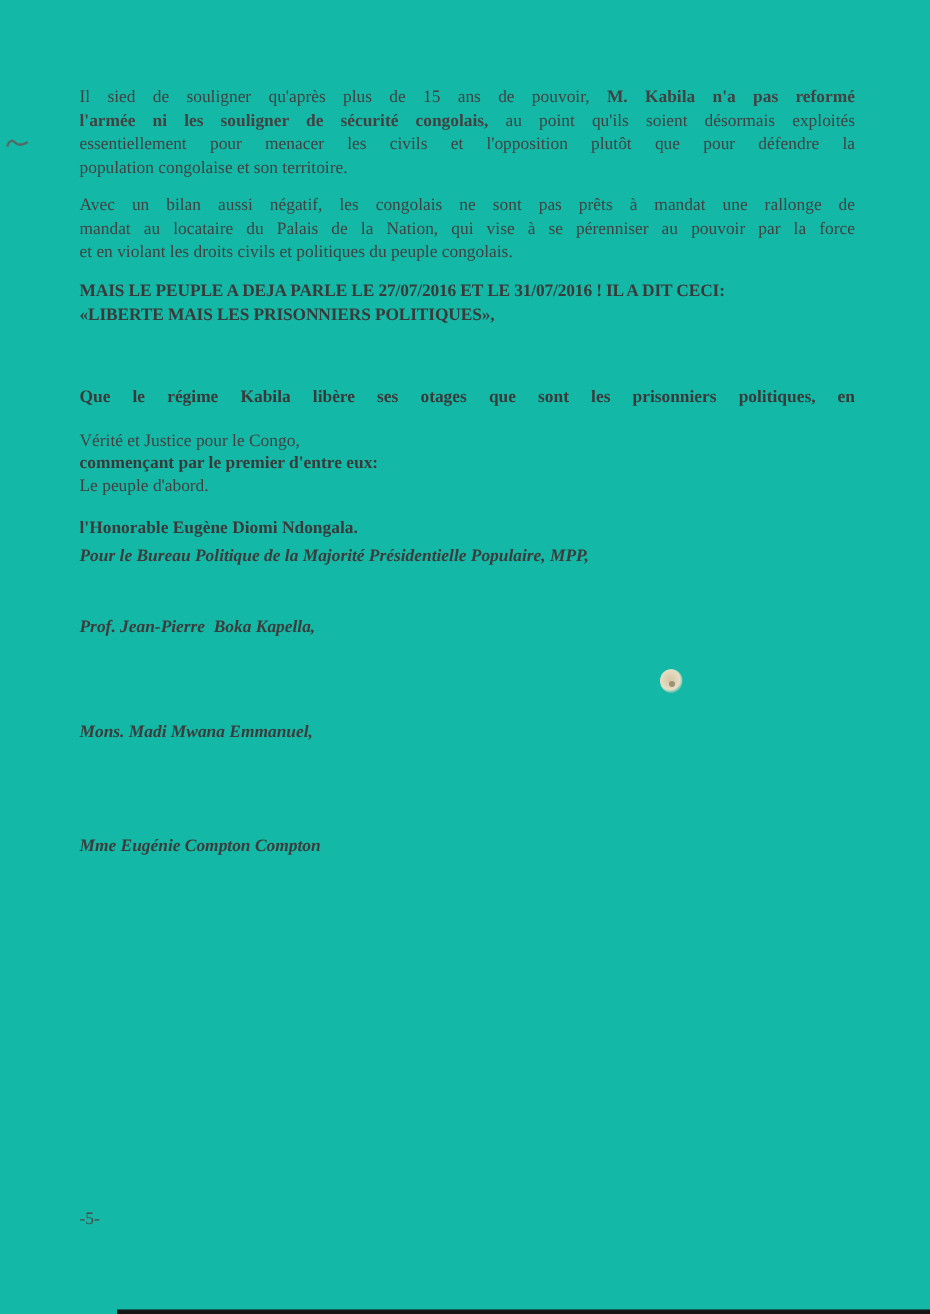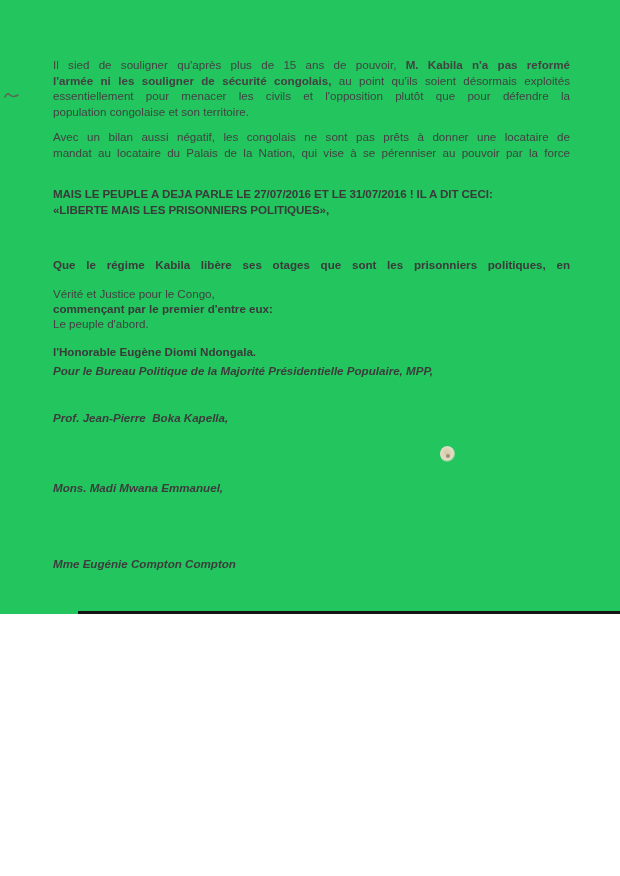--- a/index.html
+++ b/index.html
@@ -1,21 +1,21 @@
 <!DOCTYPE html>
 <html><head>
 <meta charset="utf-8">
 <style>
   html, body { margin: 0; padding: 0; background: #ffffff; }
   .page {
     position: relative;
     width: 620px;
-    height: 614px;
-    background: #22c55e;
-    font-family: Liberation Sans, sans-serif;
+    height: 876px;
+    background: #14b8a6;
+    font-family: Liberation Serif, serif;
     color: #424242;
     overflow: hidden;
   }
   .para {
     position: absolute;
     left: 53px;
     width: 517px;
   }
   .ln {
     font-size: 11.6px;
@@ -83,22 +83,23 @@
   </svg>
 
   <div class="para" style="top:57px">
     <div class="ln just"><span>Il sied de souligner qu'après plus de 15 ans  de pouvoir, </span><span class="b">M. Kabila n'a pas reformé</span></div>
     <div class="ln just"><span class="b">l'armée ni les souligner de sécurité congolais,</span><span>  au point qu'ils soient désormais exploités</span></div>
     <div class="ln just">essentiellement   pour menacer les civils et l'opposition plutôt que pour défendre la</div>
     <div class="ln left">population congolaise et son territoire.</div>
   </div>
 
   <div class="para" style="top:129px">
-    <div class="ln just">Avec un bilan aussi négatif, les congolais ne sont pas prêts à donner une locataire de</div>
+    <div class="ln just">Avec un bilan aussi négatif, les congolais ne sont pas prêts à mandat une rallonge de</div>
     <div class="ln just">mandat au locataire du Palais de la Nation, qui vise à se pérenniser au pouvoir par la force</div>
+    <div class="ln left">et en violant les droits civils et politiques du peuple congolais.</div>
   </div>
 
   <div class="para caps" style="top:186px">
     <div class="ln left">MAIS LE PEUPLE A DEJA PARLE LE 27/07/2016 ET LE 31/07/2016 ! IL A DIT CECI:</div>
     <div class="ln left">«LIBERTE MAIS LES PRISONNIERS POLITIQUES»,</div>
   </div>
 
   <div class="para bold" style="top:229px">
     <div class="ln just">Que le régime Kabila  libère ses otages  que sont les prisonniers politiques,  en</div>
     <div class="ln left">commençant par le premier d'entre eux:</div>

